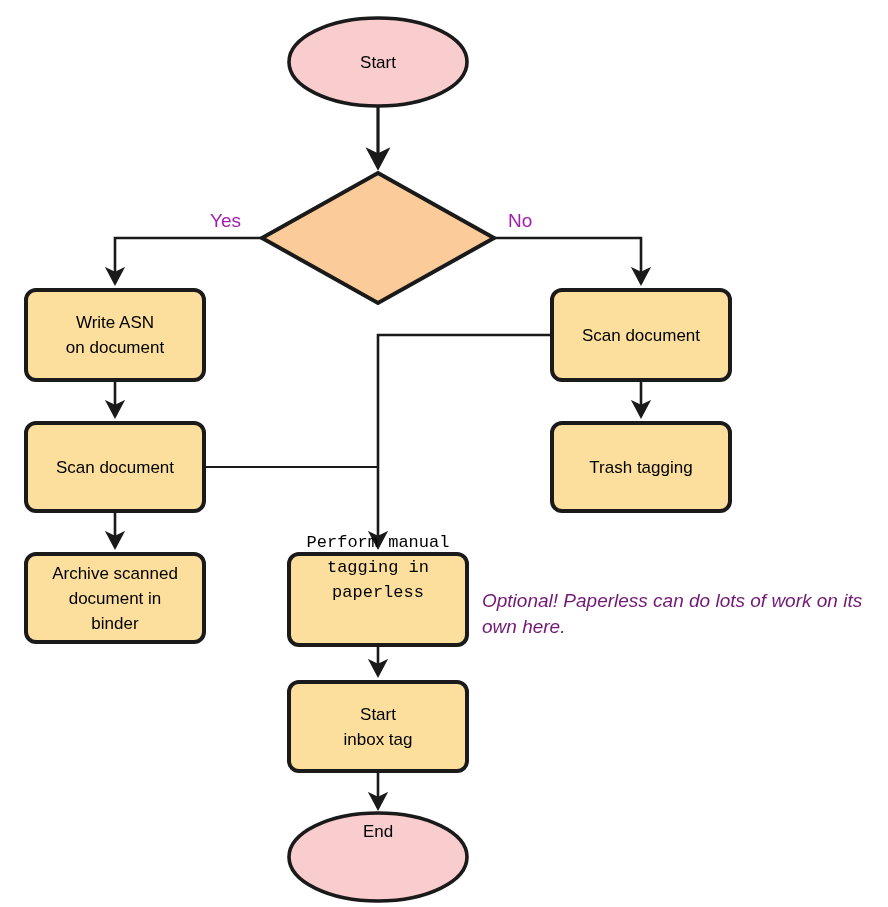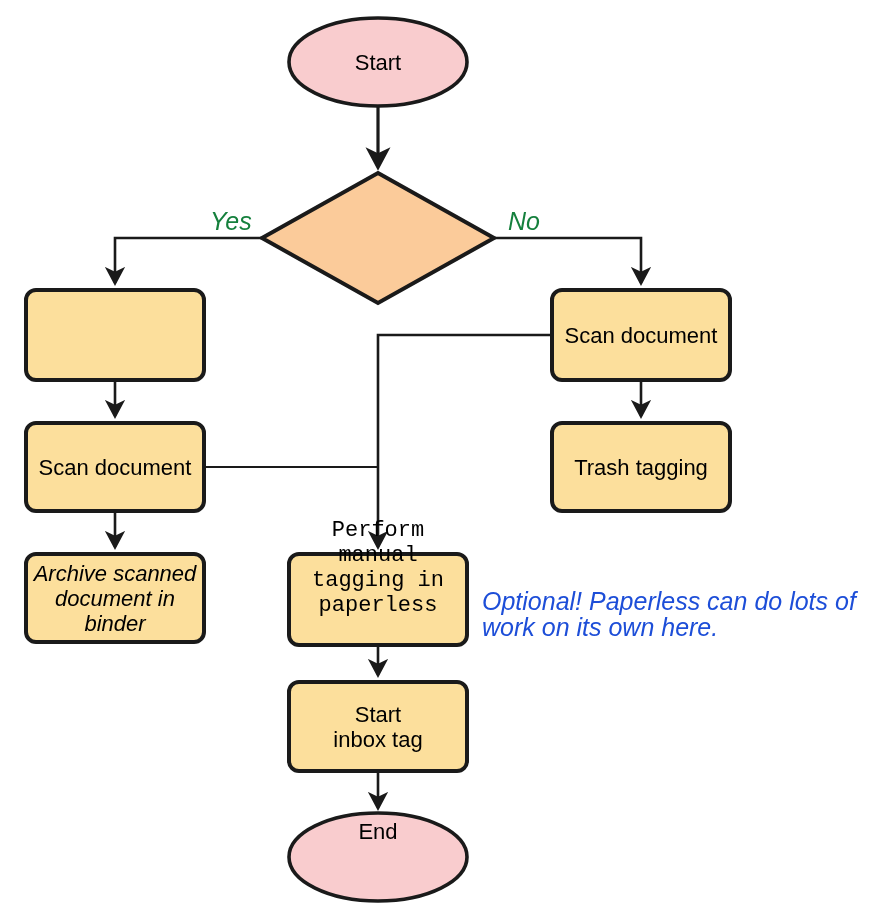--- a/index.html
+++ b/index.html
@@ -27,40 +27,39 @@
     height: 907px;
   }
   .node-label {
     position: absolute;
     display: flex;
     align-items: center;
     justify-content: center;
     text-align: center;
     color: #000000;
     font-family: "Liberation Sans", sans-serif;
-    font-size: 22px;
+    font-size: 17px;
     line-height: 25px;
     white-space: pre-line;
     pointer-events: none;
   }
   .edge-label {
     position: absolute;
-    color: #15803d;
+    color: #a21caf;
     font-family: "Liberation Sans", sans-serif;
-    font-size: 25px;
+    font-size: 19px;
     line-height: 22px;
     white-space: nowrap;
-    font-style: italic;
   }
   .note-text {
     position: absolute;
-    color: #1d4ed8;
+    color: #701a75;
     font-family: "Liberation Sans", sans-serif;
     font-style: italic;
-    font-size: 25px;
+    font-size: 19px;
     line-height: 26px;
     width: 400px;
   }
 </style>
 </head>
 <body>
 
 <div id="flow-root">
 
   <svg id="flow-svg" viewBox="0 0 888 907">
@@ -110,24 +109,26 @@
     <rect x="289" y="554" width="178" height="91" rx="10" ry="10" fill="#fcdf9c" stroke="#1a1a1a" stroke-width="4"></rect>
 
     <rect x="289" y="682" width="178" height="89" rx="10" ry="10" fill="#fcdf9c" stroke="#1a1a1a" stroke-width="4"></rect>
 
     <ellipse cx="378" cy="857" rx="89" ry="44" fill="#f9ccce" stroke="#1a1a1a" stroke-width="3.6"></ellipse>
   </svg>
 
   <div class="node-label" style="left:289px; top:18px; width:178px; height:88px;">Start</div>
 
 
+  <div class="node-label" style="left:26px; top:290px; width:178px; height:90px;">Write ASN
+on document</div>
 
   <div class="node-label" style="left:26px; top:423px; width:178px; height:88px;">Scan document</div>
 
-  <div class="node-label" style="left:26px; top:554px; width:178px; height:88px;font-style:italic;">Archive scanned
+  <div class="node-label" style="left:26px; top:554px; width:178px; height:88px;">Archive scanned
 document in
 binder</div>
 
   <div class="node-label" style="left:552px; top:290px; width:178px; height:90px;">Scan document</div>
 
   <div class="node-label" style="left:552px; top:423px; width:178px; height:88px;">Trash tagging</div>
 
   <div class="node-label" style="left:289px; top:522px; width:178px; height:91px;font-family:Liberation Mono, monospace;">Perform manual
 tagging in
 paperless</div>

